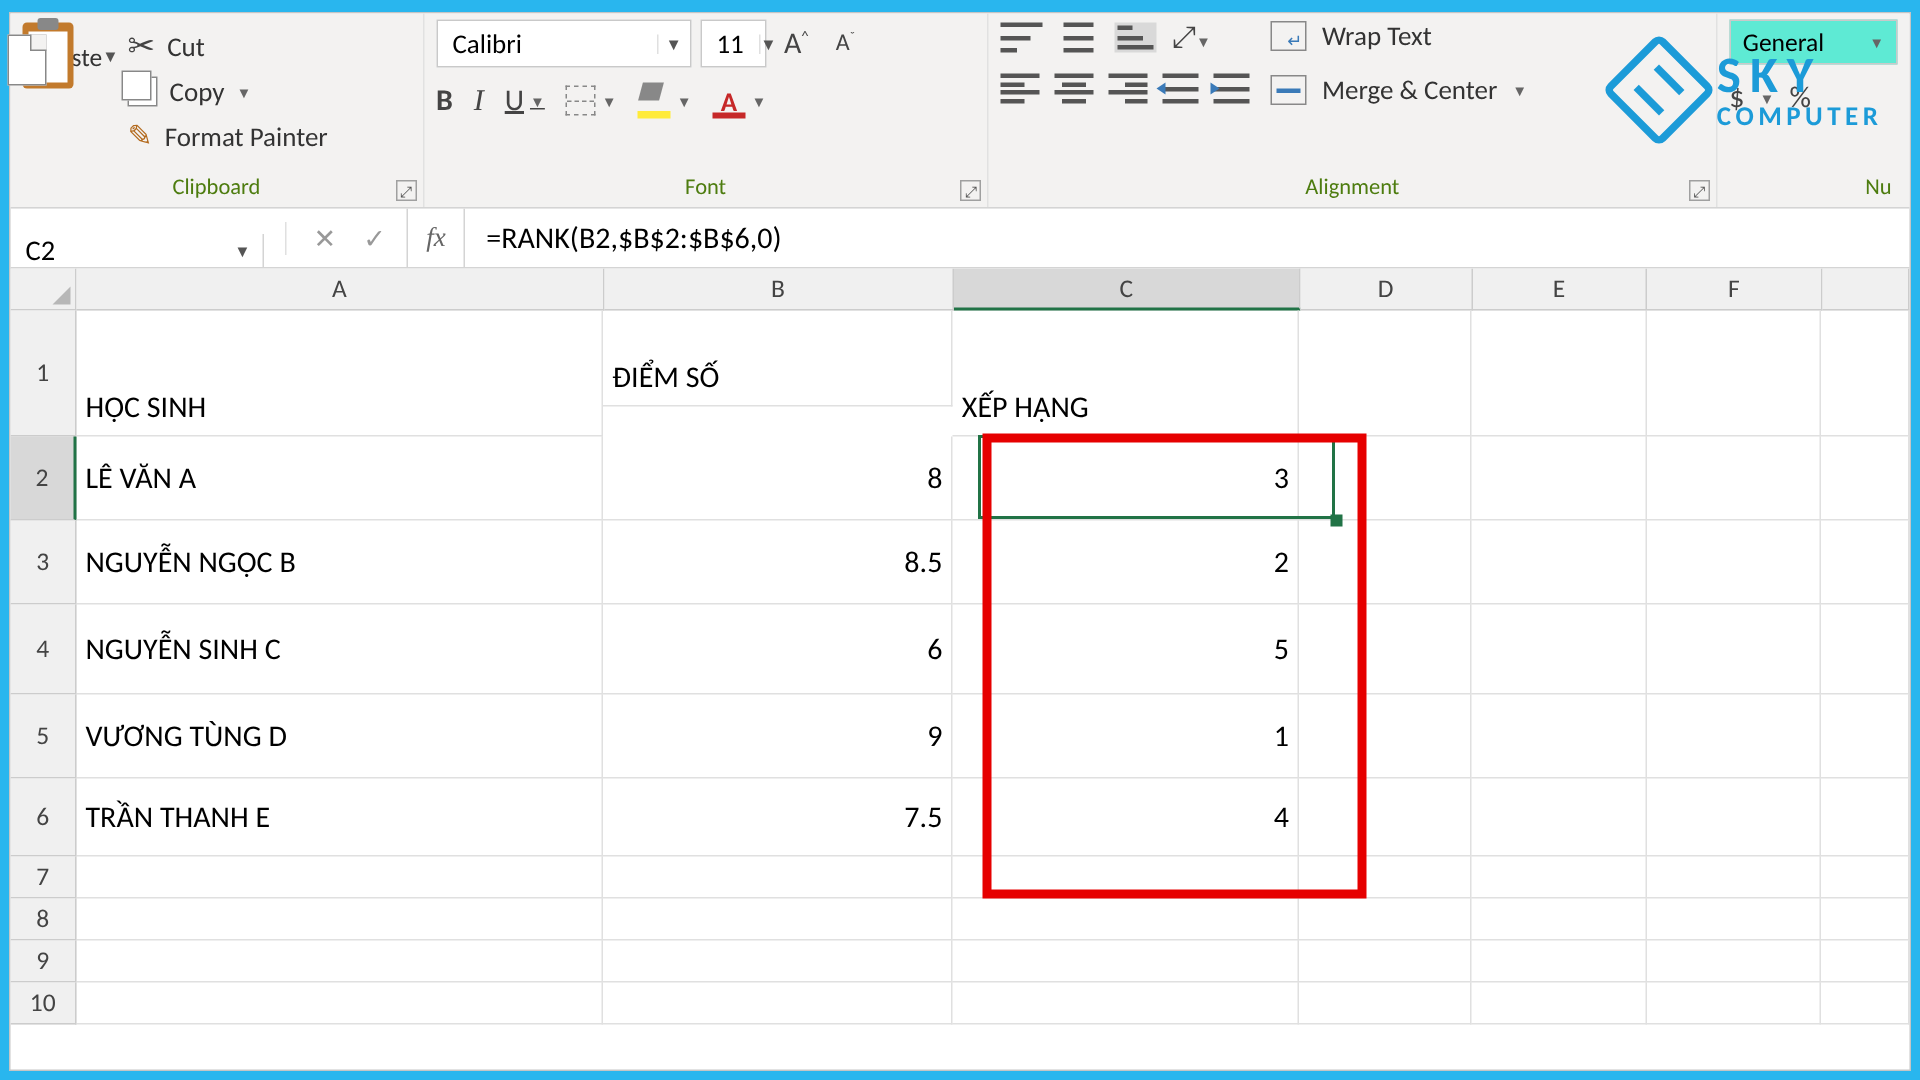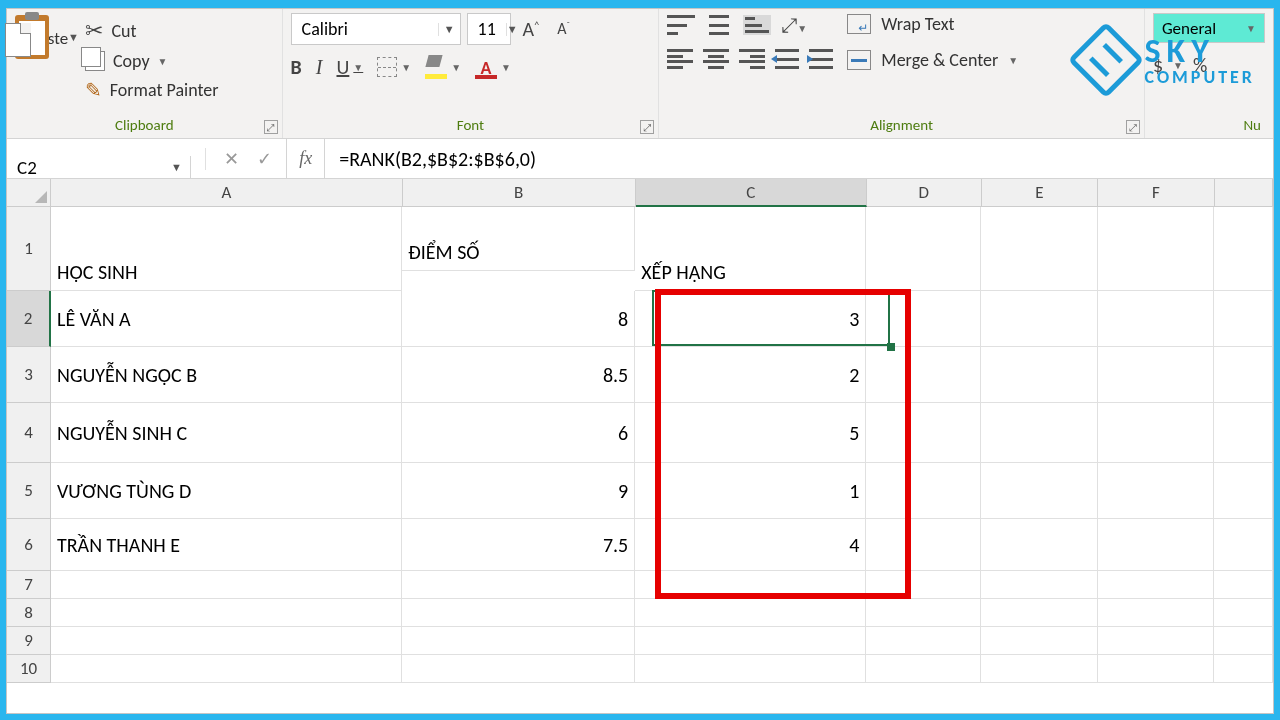--- a/index.html
+++ b/index.html
@@ -71,21 +71,21 @@
   .indent-icon.inc::before{border-left:6px solid #3a7ab8}
   .wrap-merge { display:flex; flex-direction:column; gap:14px; padding-left:14px; font-size:18px; color:#333; }
   .wm-row { display:flex; align-items:center; gap:10px; }
   .wrap-icon,.merge-icon{display:inline-block;width:24px;height:20px;border:1px solid #888;position:relative}
   .wrap-icon::after{content:"↵";position:absolute;right:2px;bottom:-2px;font-size:12px;color:#3a7ab8}
   .merge-icon::after{content:"";position:absolute;left:3px;right:3px;top:8px;height:3px;background:#3a7ab8}
   .num-combo{border:1px solid #c9c9c9;background:#5eead4;height:30px;display:flex;align-items:center;padding:0 8px;gap:30px;font-size:17px}
   .num-row{display:flex;gap:10px;font-size:20px;color:#444;align-items:center}
   
   .formula-bar { height:40px; border-bottom:1px solid #d4d4d4; display:flex; align-items:stretch; }
-  .name-box { width:184px; border-right:1px solid #d4d4d4; display:flex; align-items:center; padding:0 10px; font-size:19px; position:relative;margin-top:17px; }
+  .name-box { width:169px; border-right:1px solid #d4d4d4; display:flex; align-items:center; padding:0 10px; font-size:19px; position:relative;margin-top:17px; }
   .name-box .caret{position:absolute;right:8px;font-size:11px;color:#555}
   .fx-btns { display:flex; align-items:center; gap:18px; padding:0 14px; border-right:1px solid #d4d4d4; color:#999; font-size:18px;}
   .fx-btns .sep{width:1px;height:22px;background:#e0e0e0}
   .fx-label{font-style:italic;font-family:Georgia,serif;color:#666;font-size:18px;padding:0 12px;border-right:1px solid #d4d4d4;display:flex;align-items:center}
   .formula-input{flex:1;display:flex;align-items:center;padding:0 14px;font-size:20px}
   
   .grid-wrap { position:absolute; left:0; right:0; top:170px; bottom:0; overflow:hidden; }
   .corner { position:absolute; left:0; top:0; width:44px; height:28px; background:#f0f0f0; border-right:1px solid #ccc; border-bottom:1px solid #ccc; }
   .corner::after{content:"";position:absolute;right:3px;bottom:3px;width:0;height:0;border-left:12px solid transparent;border-bottom:12px solid #b7b7b7}
   .col-headers { position:absolute; left:44px; right:0; top:0; height:28px; display:flex; }

